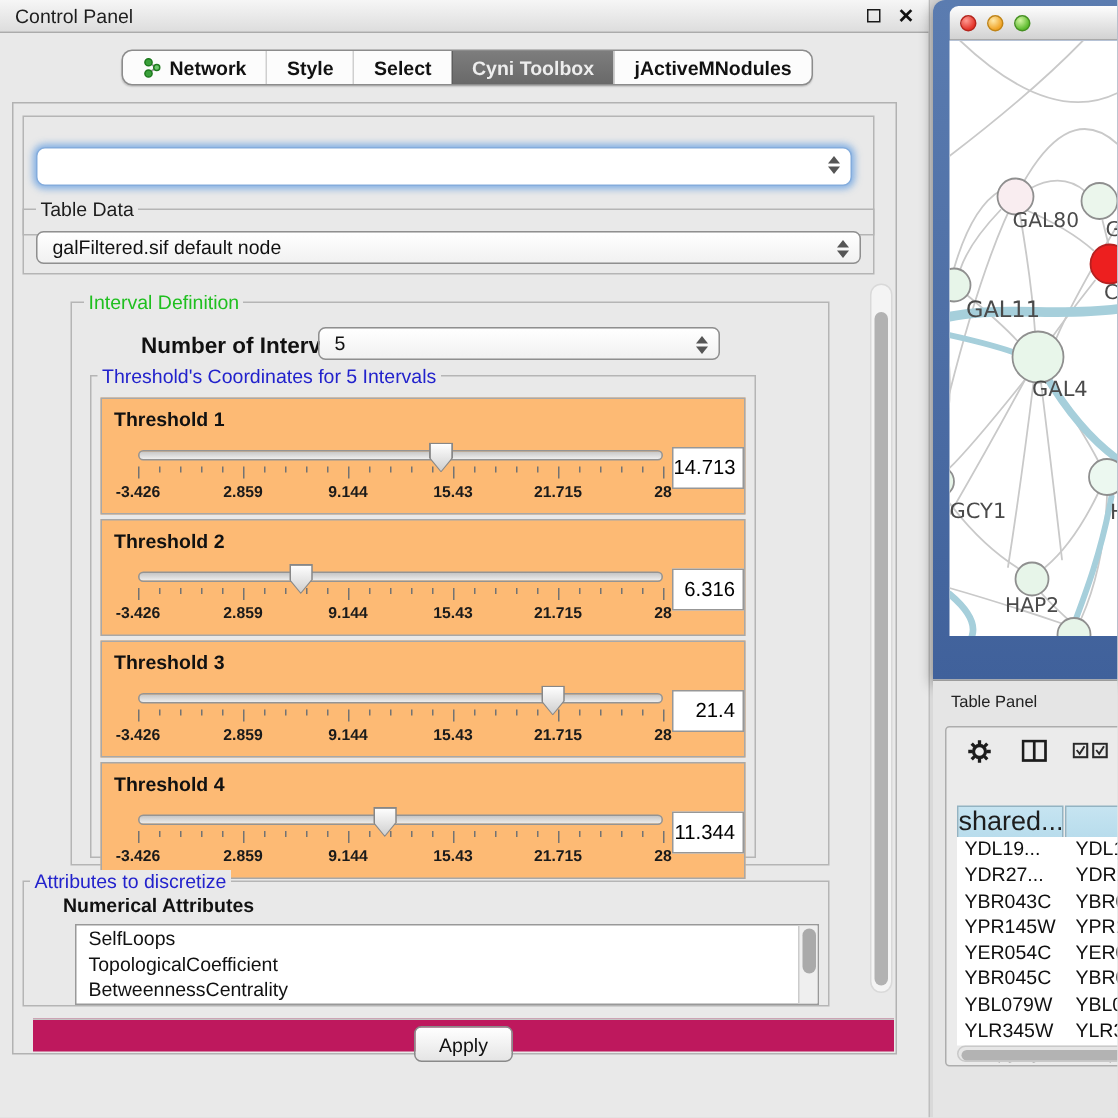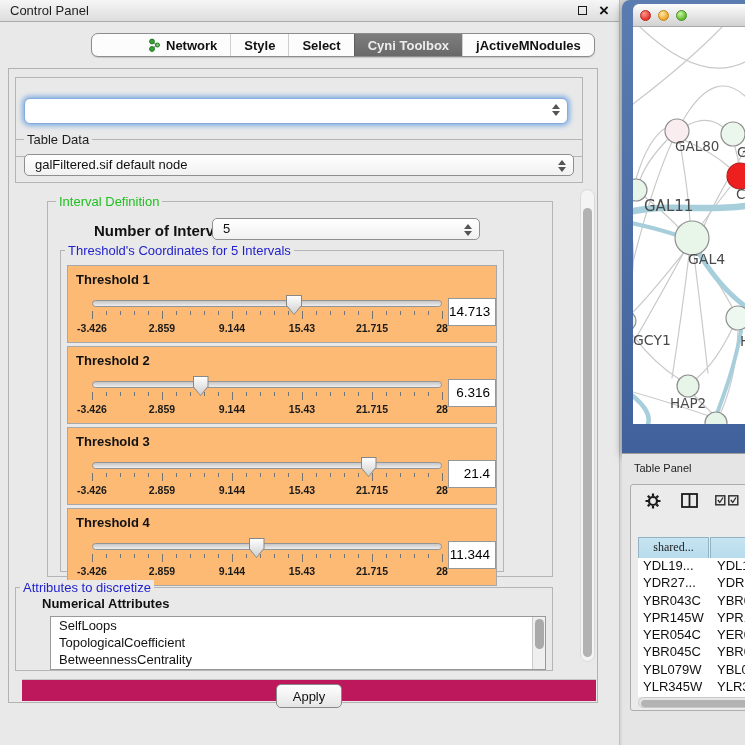--- a/index.html
+++ b/index.html
@@ -12,21 +12,21 @@
   .cp-title { font-size:13px; color:#1e1e1e; }
   .cp-tb-icons { margin-left:auto; display:flex; align-items:center; gap:12px; }
   .float-icon { width:9px; height:9px; border:1.6px solid #1a1a1a; display:inline-block; }
   .close-icon { font-size:17px; font-weight:bold; line-height:12px; color:#111; }
 
   
   .seg { display:flex; height:24px; border:1px solid #8c8c8c; border-radius:7px; background:#fcfcfc; overflow:hidden; font-size:13px; font-weight:bold; box-shadow:0 1px 1px rgba(0,0,0,.15); }
   .seg > div { display:flex; align-items:center; gap:5px; padding:0 13px; color:#111; border-left:1px solid #cfcfcf; white-space:nowrap; cursor:default; }
   .seg > div:first-child { border-left:none; }
   .seg > div.selected { background:linear-gradient(#7d7d7d,#696969); color:#ededed; border-left-color:#5e5e5e; }
-  .top-tabs { position:absolute; left:91px; top:33px;padding-left:43px; }
+  .top-tabs { position:absolute; left:81px; top:33px; }
   .bottom-tabs { position:absolute; left:143px; top:703px; height:22px; }
   .bottom-tabs.seg { height:22px; }
 
   
   .main-panel { position:absolute; left:8px; top:68px; width:590px; height:635px; border:1px solid #b2b2b2; background:#e9e9e9; }
 
   .legend { position:absolute; top:-8px; left:8px; background:#e9e9e9; padding:0 3px; font-size:13px; white-space:nowrap; }
   .fieldset { position:absolute; border:1px solid #b5b5b5; }
 
   .fs-algo { left:6px; top:8px; right:14px; height:80px; }
@@ -96,21 +96,21 @@
   .light.yellow { background:radial-gradient(circle at 35% 30%,#ffe9a8,#f0a427 70%); border:1px solid #c08416; }
   .light.green  { background:radial-gradient(circle at 35% 30%,#d2f5a2,#5dbb2e 70%); border:1px solid #459021; }
   .net-canvas { position:absolute; left:11px; top:27px; right:0; bottom:29px; background:#fff; overflow:hidden; }
 
   
   .table-region { position:absolute; left:622px; top:453px; width:123px; height:292px; background:#e5e5e5; border-top:1px solid #9c9c9c; overflow:hidden; }
   .tp-title { position:absolute; left:12px; top:8px; font-size:11px; color:#222; }
   .tp-inner { position:absolute; left:8px; top:30px; width:142px; height:227px; background:#ebebeb; border:1px solid #adadad; border-radius:3px; overflow:hidden; }
   .tp-toolbar { position:absolute; left:0; top:0; right:0; height:32px; }
   .tp-icon { position:absolute; top:8px; }
-  .tp-header { position:absolute; top:52px; height:36px; font-size:12px; color:#1d1d1d; text-align:center; line-height:19px; background:linear-gradient(#c6e4f1,#aed7e9); border:1px solid #93b3c2; overflow:hidden; white-space:nowrap;font-family:Liberation Serif, serif; }
+  .tp-header { position:absolute; top:52px; height:36px; font-size:18px; color:#1d1d1d; text-align:center; line-height:19px; background:linear-gradient(#c6e4f1,#aed7e9); border:1px solid #93b3c2; overflow:hidden; white-space:nowrap; }
   .tp-body { position:absolute; left:7px; top:73px; width:150px; height:139px; background:#fff; }
   .trow { display:flex; height:17.3px; font-size:13px; color:#101010; }
   .trow .c1 { width:71px; padding-left:5px; white-space:nowrap; overflow:hidden; }
   .trow .c2 { width:79px; padding-left:8px; white-space:nowrap; overflow:hidden; }
   .tp-hscroll { position:absolute; left:7px; top:212px; width:148px; height:11px; background:#e6e6e6; border:1px solid #c9c9c9; border-radius:6px; }
   .tp-hthumb { position:absolute; left:2px; top:1.5px; width:88%; height:7px; background:#b3b3b3; border-radius:4px; }
 </style>
 </head>
 <body>
 

